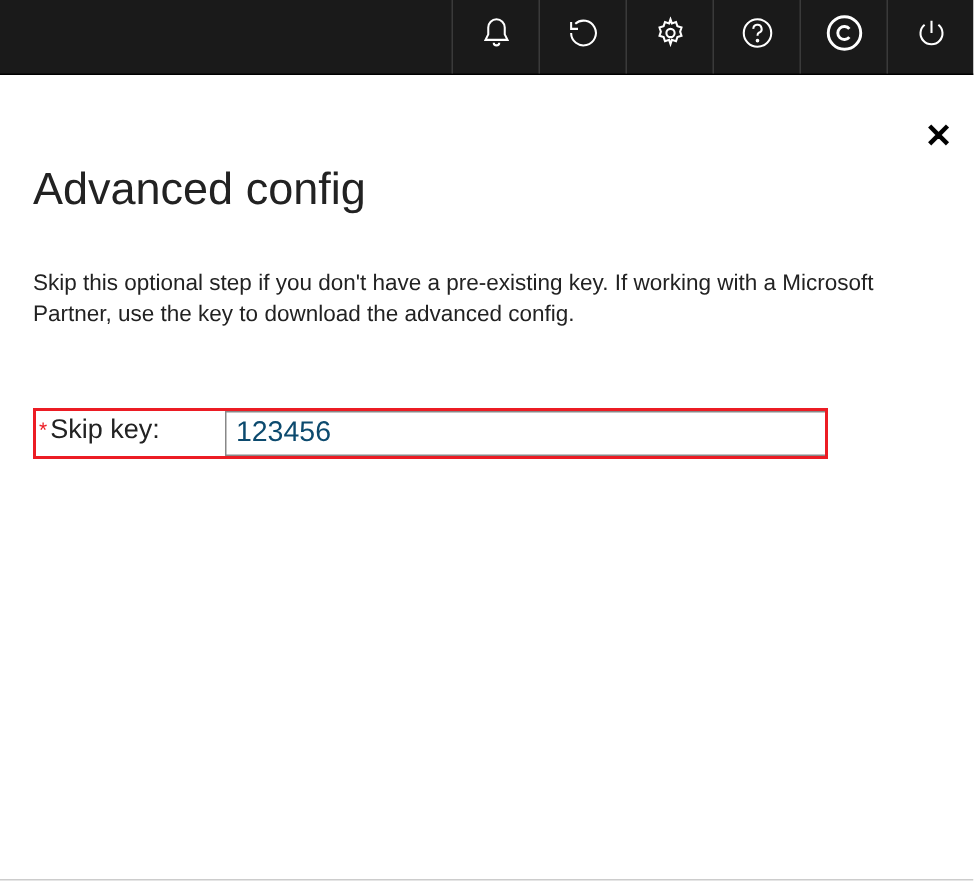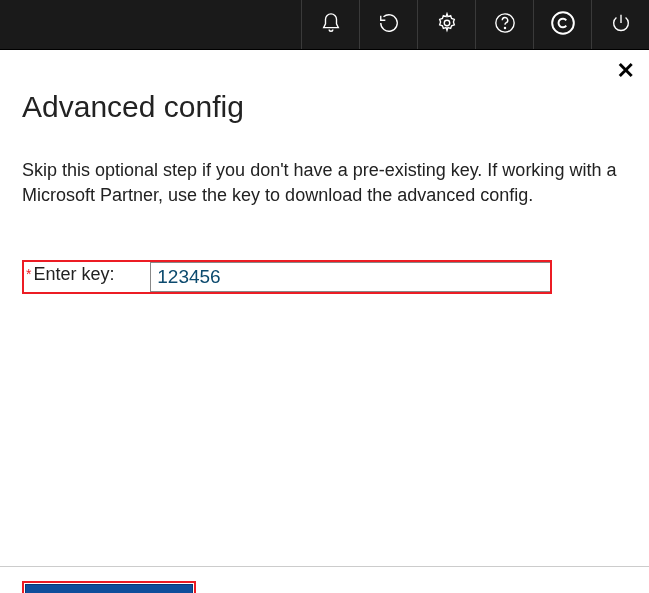--- a/index.html
+++ b/index.html
@@ -40,23 +40,24 @@
       font-weight: bold;
       cursor: pointer;
       line-height: 1;
       color: #000;
     }
     .title {
       font-size: 30px;
       font-weight: 400;
       color: #222;
       padding: 40px 22px 0 22px;
+      margin-top: 20px;
     }
     .desc {
-      font-size: 18px;
+      font-size: 15px;
       color: #222;
       padding: 34px 26px 0 22px;
       line-height: 1.4;
     }
     .field-row {
       margin: 52px 22px 0 22px;
       border: 2px solid #ec1c24;
       display: flex;
       align-items: stretch;
       height: 34px;
@@ -166,21 +167,21 @@
   <div class="close-btn">
     <span>✕</span>
   </div>
 
   <h1 class="title">Advanced config</h1>
 
   <p class="desc">Skip this optional step if you don't have a pre-existing key. If working with a Microsoft Partner, use the key to download the advanced config.</p>
 
   <div class="field-row">
     <span class="required-star">*</span>
-    <span class="field-label">Enter key:</span>
+    <span class="field-label">Skip key:</span>
     <input class="key-input" type="text" value="123456" style="">
   </div>
 
   <div class="footer">
     <span class="dl-btn-wrap">
       <button class="dl-btn">Download config</button>
     </span>
   </div>
 </div>
 

